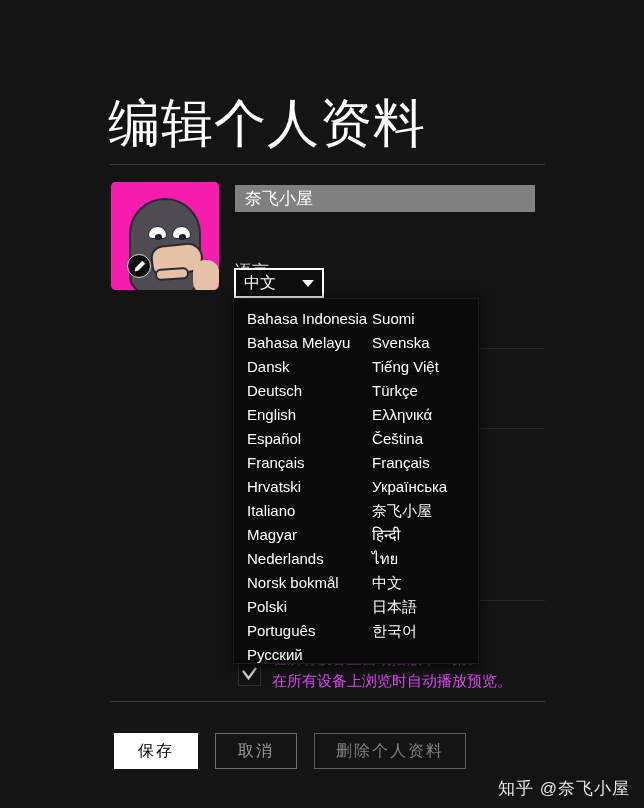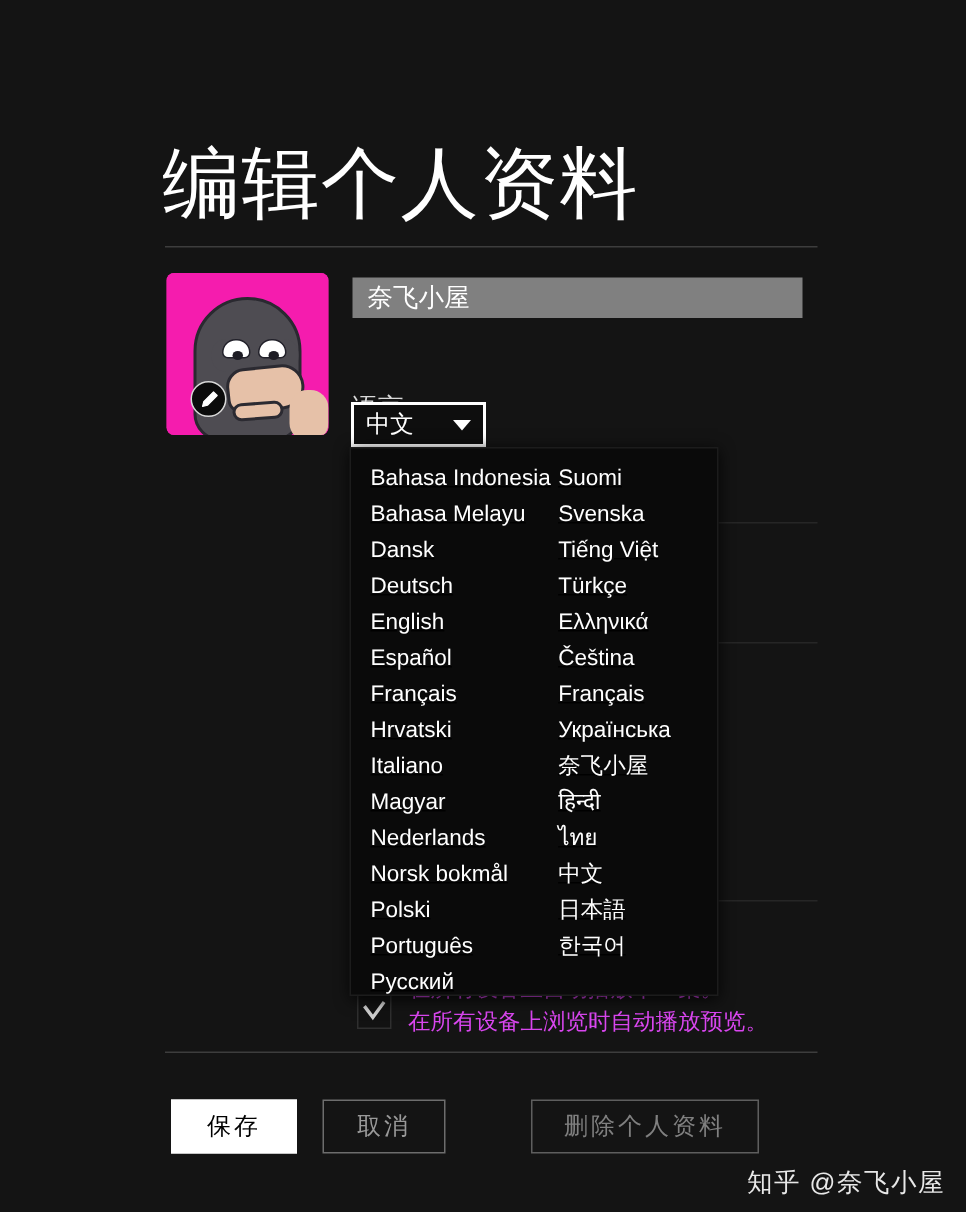--- a/index.html
+++ b/index.html
@@ -268,21 +268,20 @@
     background: transparent;
     color: #9a9a9a;
     border-color: #6d6d6d;
     min-width: 82px;
   }
   .btn-tertiary {
     background: transparent;
     color: #808080;
     border-color: #5e5e5e;
     min-width: 152px;
-    margin-left: 40px;
   }
 
   .watermark {
     position: absolute;
     right: 14px;
     bottom: 8px;
     font-size: 17px;
     color: #e8e8e8;
     letter-spacing: 1px;
   }

